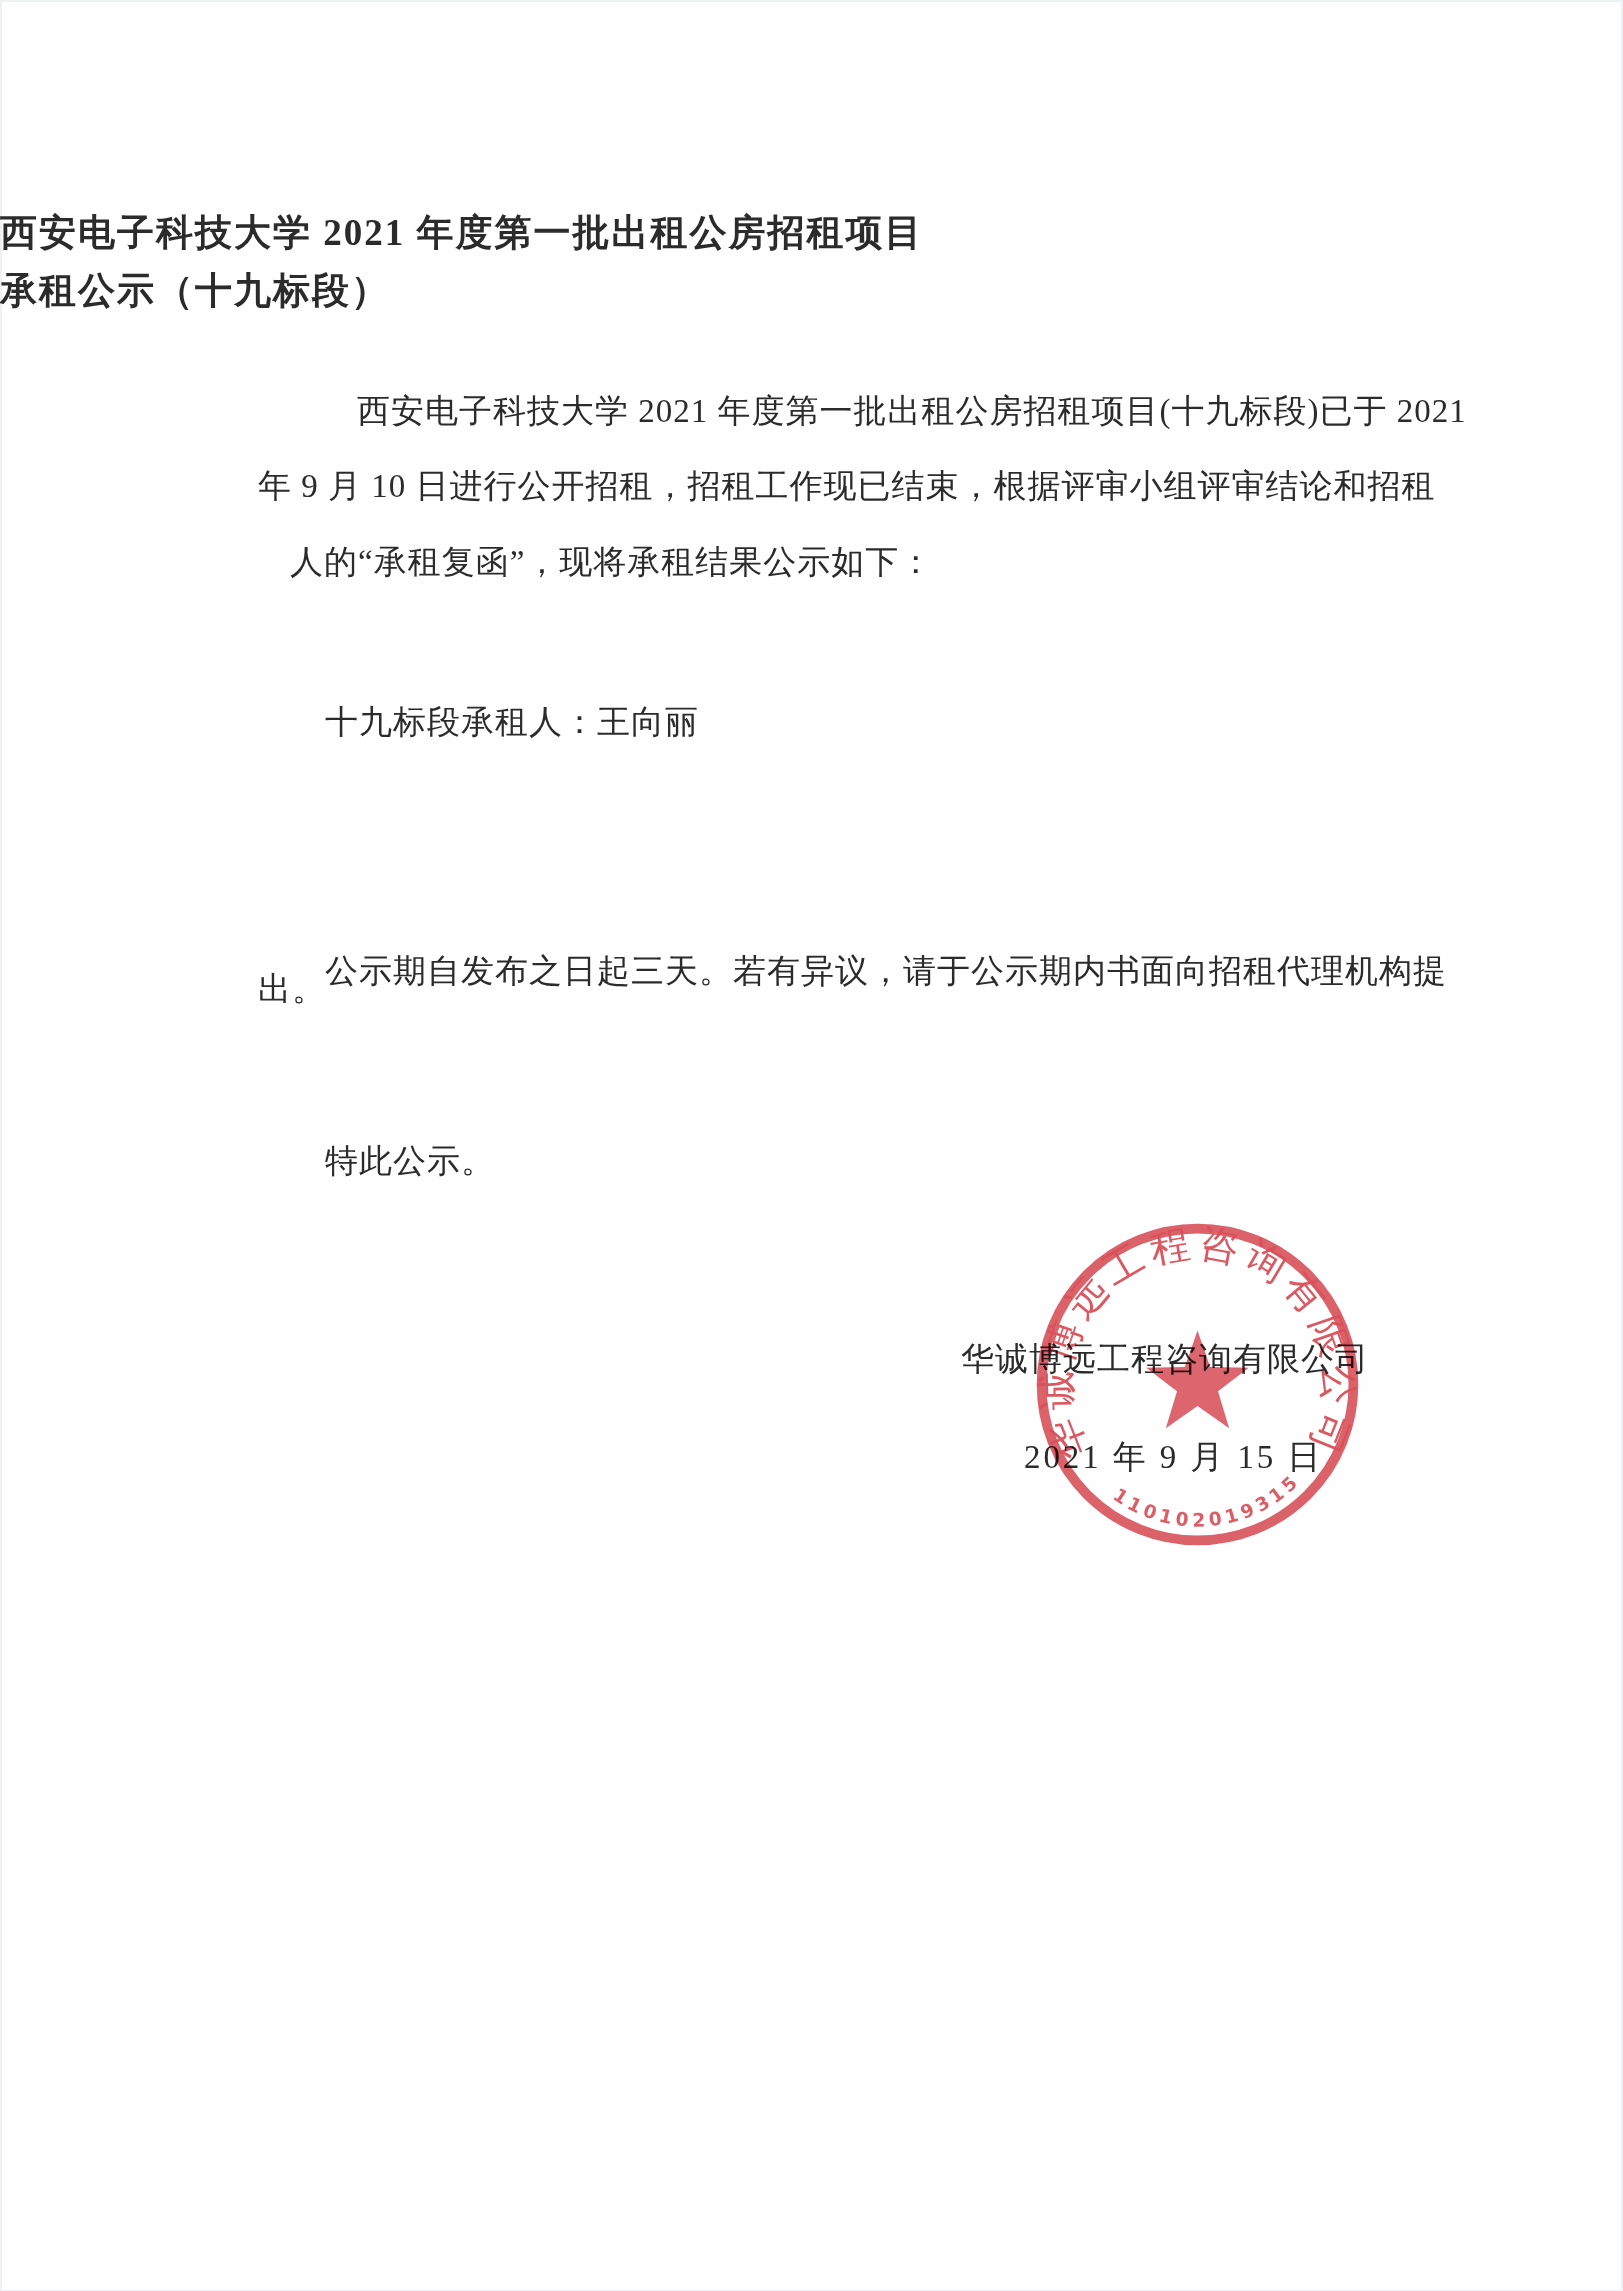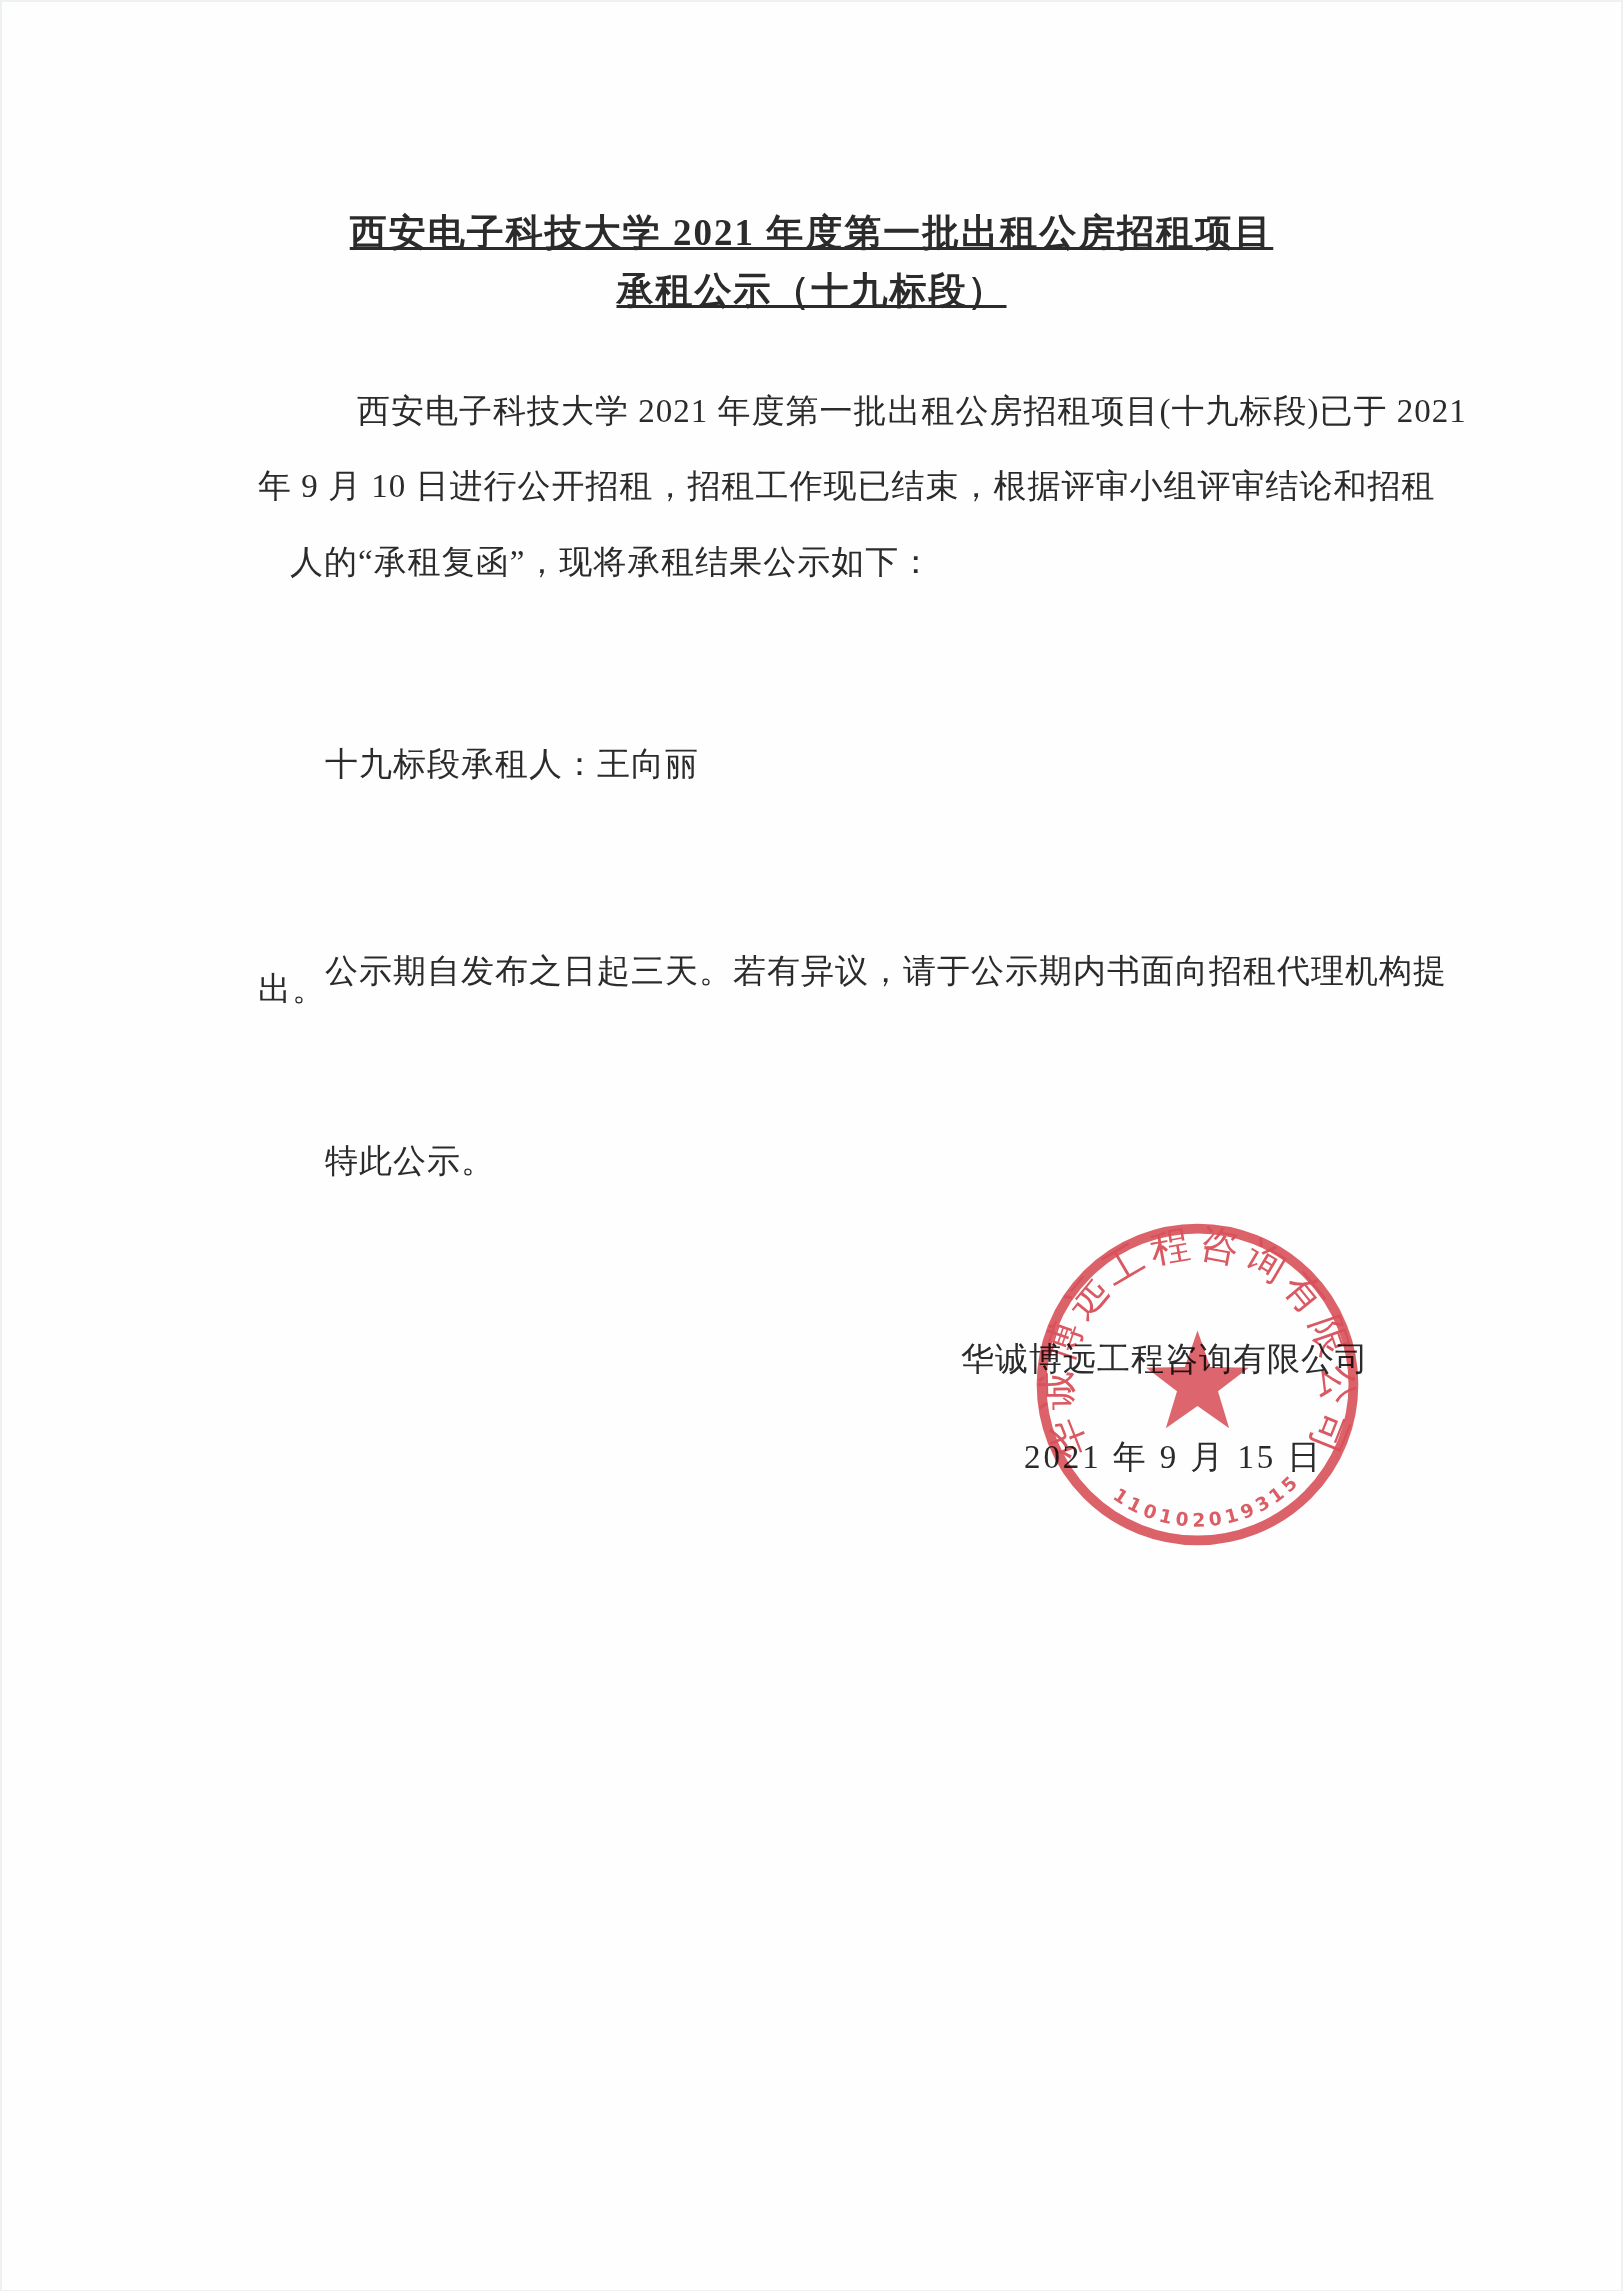--- a/index.html
+++ b/index.html
@@ -18,34 +18,32 @@
   }
   .line{
     position:absolute;
     white-space:nowrap;
     font-size:33px;
     letter-spacing:1px;
     line-height:1;
   }
   .title{
     left:0;width:100%;
-    text-align:center;
     font-weight:bold;
     font-size:37px;
     letter-spacing:2px;
-    text-decoration:underline;
   }
   .t1{top:214px;}
   .t2{top:272px;}
   .indent{left:325px;}
   .flush{left:258px;}
   .p1a{top:395px;margin-left:32px;}
   .p1b{top:470px;}
   .p1c{top:546px;margin-left:32px;}
-  .winner{top:748px;}
+  .winner{top:706px;}
   .p2a{top:929px;margin-top:26px;}
   .p2b{top:973px;}
   .closing{top:1145px;}
   .sig-company{top:1343px;left:961px;}
   .sig-date{top:1409px;left:1024px;letter-spacing:2.9px;margin-top:32px;}
   .stamp{
     position:absolute;
     left:1021px;top:1208px;
     width:353px;height:353px;
     mix-blend-mode:multiply;

